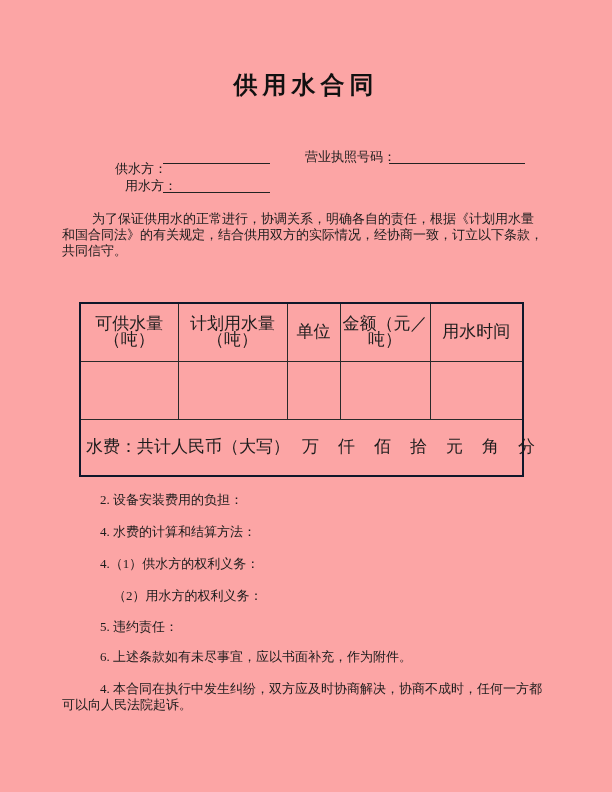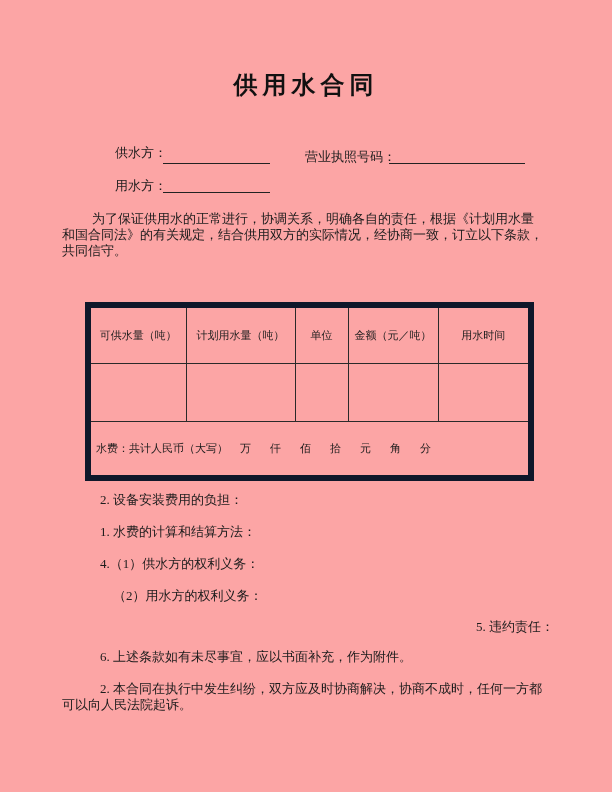--- a/index.html
+++ b/index.html
@@ -26,51 +26,51 @@
   .blank{
     position:absolute;display:inline-block;
     border-bottom:1px solid #222;height:14px;
   }
   .para{position:absolute;left:62px;width:492px;margin:0;}
   .para .ln{display:block;}
   .indent1{text-indent:38px;}
   .indent2{text-indent:51px;}
   .preamble-first{text-indent:30px;}
   table.water-table{
-    position:absolute;left:85px;top:302px;
+    position:absolute;left:79px;top:302px;
     width:443px;border-collapse:collapse;
     table-layout:fixed;
-    font-size:11px;color:#1c1c1c;
-    border:6px solid #0f172a;
+    font-size:17px;color:#1c1c1c;
+    border:2px solid #0f172a;
   }
   table.water-table th,table.water-table td{
     border:1px solid #2a2a2a;
     font-weight:normal;padding:0;
   }
   tr.head-row{height:58px;}
   tr.head-row th{text-align:center;vertical-align:middle;}
   tr.data-row{height:58px;}
   tr.foot-row{height:57px;}
   tr.foot-row td{vertical-align:middle;padding-left:5px;white-space:nowrap;}
   .units span{display:inline-block;margin-left:19px;}
   .units span:first-child{margin-left:12px;}
 </style>
 </head>
 <body>
 
 <div class="page">
 
   <h1 class="doc-title">供用水合同</h1>
 
-  <span class="abs label" style="left:115px;top:145px;">供水方：</span>
+  <span class="abs label" style="left:115px;top:161px;">供水方：</span>
   <span class="blank" style="left:163px;top:149px;width:107px;"></span>
   <span class="abs label" style="left:305px;top:149px;">营业执照号码：</span>
   <span class="blank" style="left:389px;top:149px;width:136px;"></span>
 
-  <span class="abs label" style="left:115px;top:178px;">用水方：</span>
+  <span class="abs label" style="left:125px;top:178px;">用水方：</span>
   <span class="blank" style="left:163px;top:178px;width:107px;"></span>
 
   <p class="para" style="top:211px;">
     <span class="ln preamble-first">为了保证供用水的正常进行，协调关系，明确各自的责任，根据《计划用水量</span>
     <span class="ln">和国合同法》的有关规定，结合供用双方的实际情况，经协商一致，订立以下条款，</span>
     <span class="ln">共同信守。</span>
   </p>
 
 
   <table class="water-table">
@@ -98,23 +98,23 @@
     </tr>
     <tr class="foot-row">
       <td colspan="5">
         <span>水费：共计人民币（大写）</span><span class="units"><span>万</span><span>仟</span><span>佰</span><span>拾</span><span>元</span><span>角</span><span>分</span></span>
       </td>
     </tr>
   </tbody>
     </table>
 
   <p class="para indent1" style="top:492px;">2. 设备安装费用的负担：</p>
-  <p class="para indent1" style="top:524px;">1. 水费的计算和结算方法：</p>
+  <p class="para indent1" style="top:524px;">4. 水费的计算和结算方法：</p>
   <p class="para indent1" style="top:556px;">4.（1）供水方的权利义务：</p>
   <p class="para indent2" style="top:588px;">（2）用水方的权利义务：</p>
-  <p class="para indent1" style="top:619px;text-align:right;">5. 违约责任：</p>
+  <p class="para indent1" style="top:619px;">5. 违约责任：</p>
   <p class="para indent1" style="top:649px;">6. 上述条款如有未尽事宜，应以书面补充，作为附件。</p>
   <p class="para" style="top:681px;">
-    <span class="ln indent1">2. 本合同在执行中发生纠纷，双方应及时协商解决，协商不成时，任何一方都</span>
+    <span class="ln indent1">4. 本合同在执行中发生纠纷，双方应及时协商解决，协商不成时，任何一方都</span>
     <span class="ln">可以向人民法院起诉。</span>
   </p>
 
 </div>
 
 </body></html>

